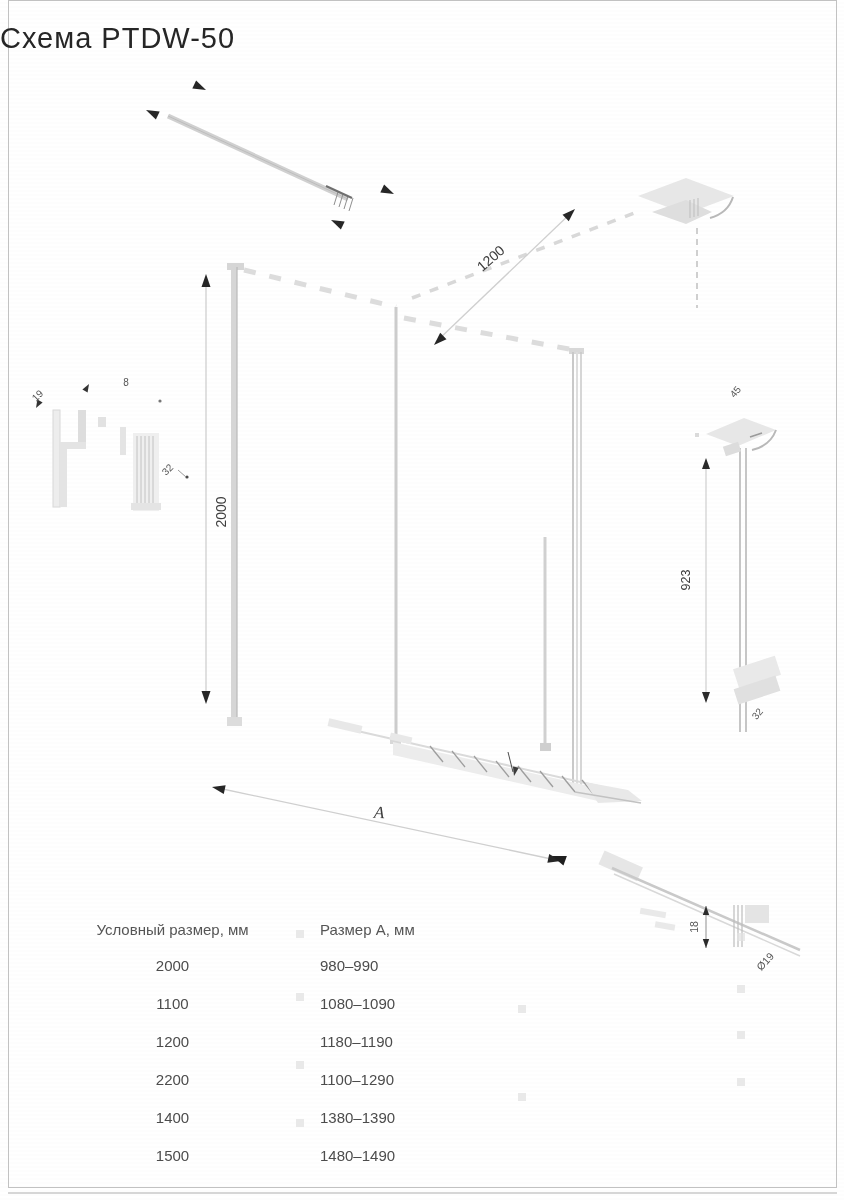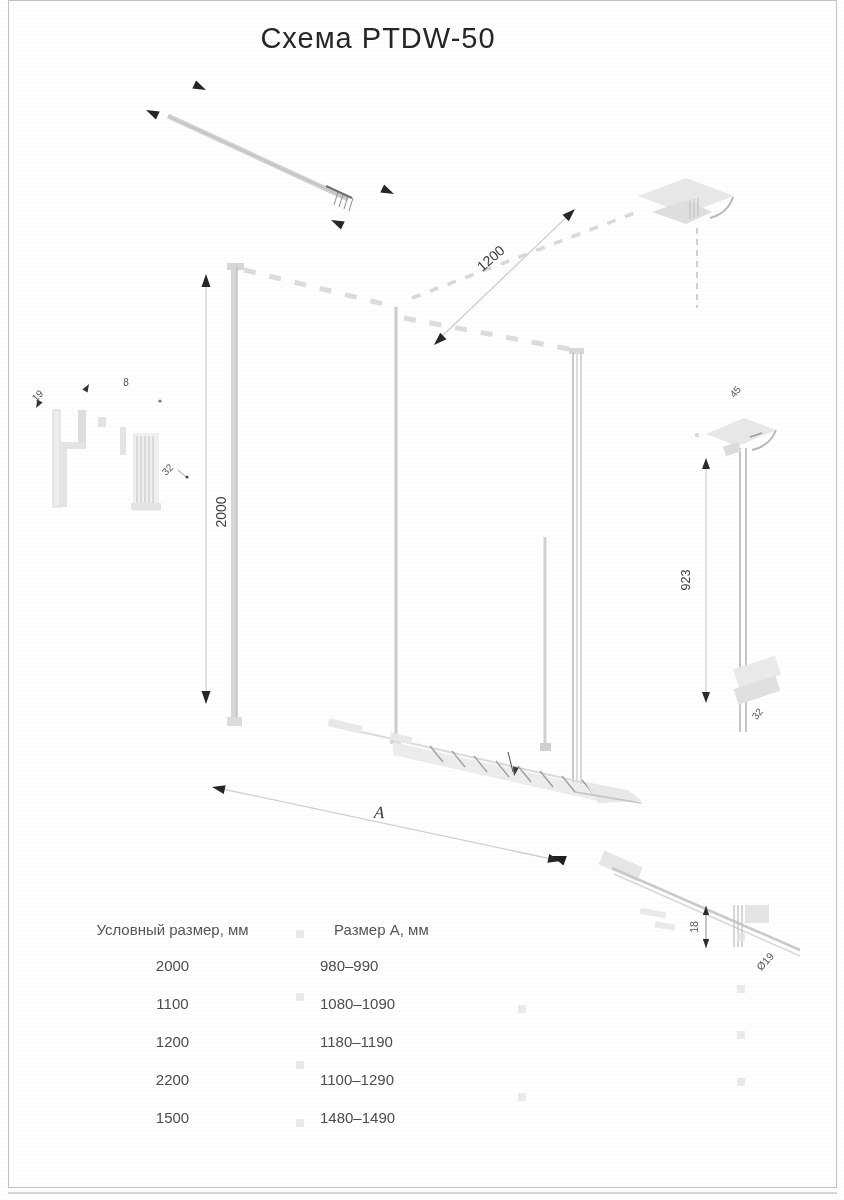--- a/index.html
+++ b/index.html
@@ -10,27 +10,27 @@
     font-family:"Liberation Sans",sans-serif;
   }
   .page-border{
     position:absolute;left:8px;top:0px;width:827px;height:1186px;
     border:1px solid #c2c2c2;pointer-events:none;
   }
   .page-border-bottom2{
     position:absolute;left:8px;top:1192px;width:829px;height:2px;background:#d6d6d6;
   }
   .title{
-    position:absolute;left:0;top:22px;width:704px;text-align:center;
-    font-size:29px;letter-spacing:1px;color:#262626;font-weight:400;padding-left:26px;
+    position:absolute;left:0;top:22px;width:704px;text-align:left;
+    font-size:29px;letter-spacing:1px;color:#262626;font-weight:400;
   }
   svg{position:absolute;left:0;top:0;}
   .size-table{position:absolute;left:70px;top:912px;color:#4c4c4c;}
   .trow{display:flex;height:38px;align-items:center;}
-  .thead{height:34px;gap:14px;}
+  .thead{height:34px;}
   .c1{width:205px;text-align:center;font-size:15px;}
   .c2{width:230px;margin-left:45px;text-align:left;font-size:15px;}
   .thead .c1,.thead .c2{font-size:15px;color:#555;}
   .wm{position:absolute;width:8px;height:8px;background:#e2e2e2;opacity:.75;}
   .dimtext{fill:#3d3d3d;font-family:"Liberation Sans",sans-serif;}
   .microtext{fill:#555;font-family:"Liberation Sans",sans-serif;}
 </style>
 </head>
 <body>
 
@@ -229,16 +229,20 @@
   </div>
   <div class="trow">
     <div class="c1">1200</div>
     <div class="c2">1180–1190</div>
   </div>
   <div class="trow">
     <div class="c1">2200</div>
     <div class="c2">1100–1290</div>
   </div>
   <div class="trow">
+    <div class="c1">1400</div>
+    <div class="c2">1380–1390</div>
+  </div>
+  <div class="trow">
     <div class="c1">1500</div>
     <div class="c2">1480–1490</div>
   </div>
 </div>
 
 </body></html>

